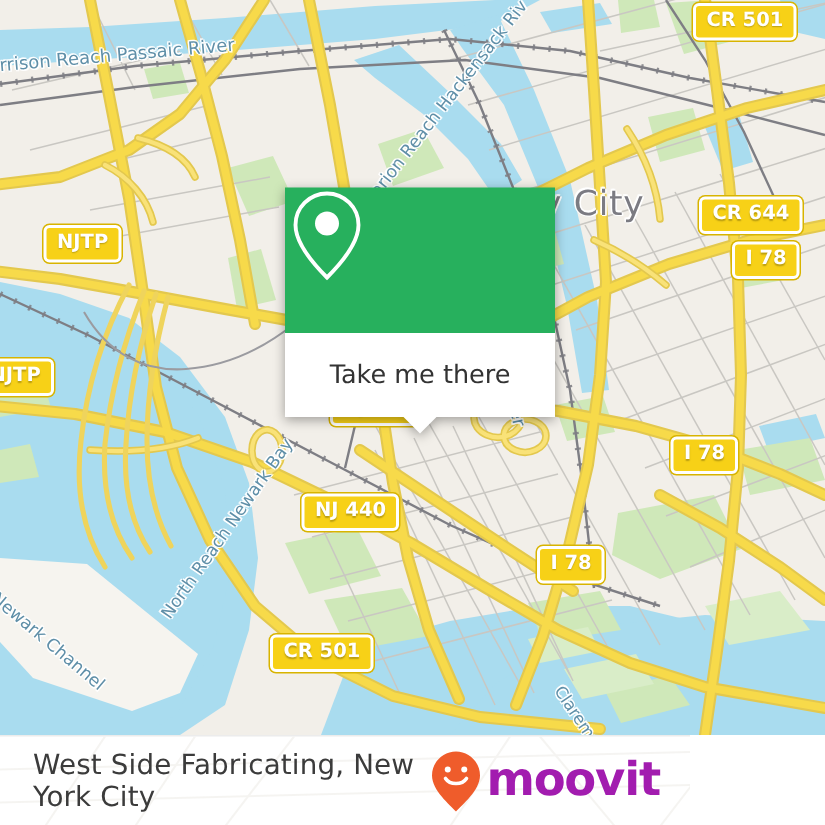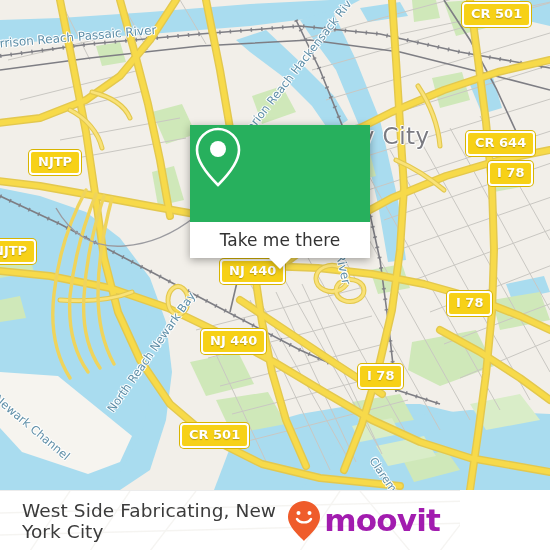--- a/index.html
+++ b/index.html
@@ -62,21 +62,21 @@
   
   .card{
     position:absolute;left:190px;top:125px;width:180px;
     filter:drop-shadow(0 2px 4px rgba(0,0,0,.35));
   }
   .card-top{
     height:97px;background:#27b05d;
     display:flex;align-items:center;justify-content:center;
   }
   .card-bottom{
-    position:relative;background:#ffffff;height:36px;
+    position:relative;background:#ffffff;height:56px;
     display:flex;align-items:center;justify-content:center;
   }
   .card-bottom .label{
     color:#333333;font-size:17px;
     font-family:"DejaVu Sans", sans-serif;
   }
   .card-tip{
     position:absolute;left:50%;bottom:-11px;margin-left:-11px;
     width:0;height:0;
     border-left:11px solid transparent;

